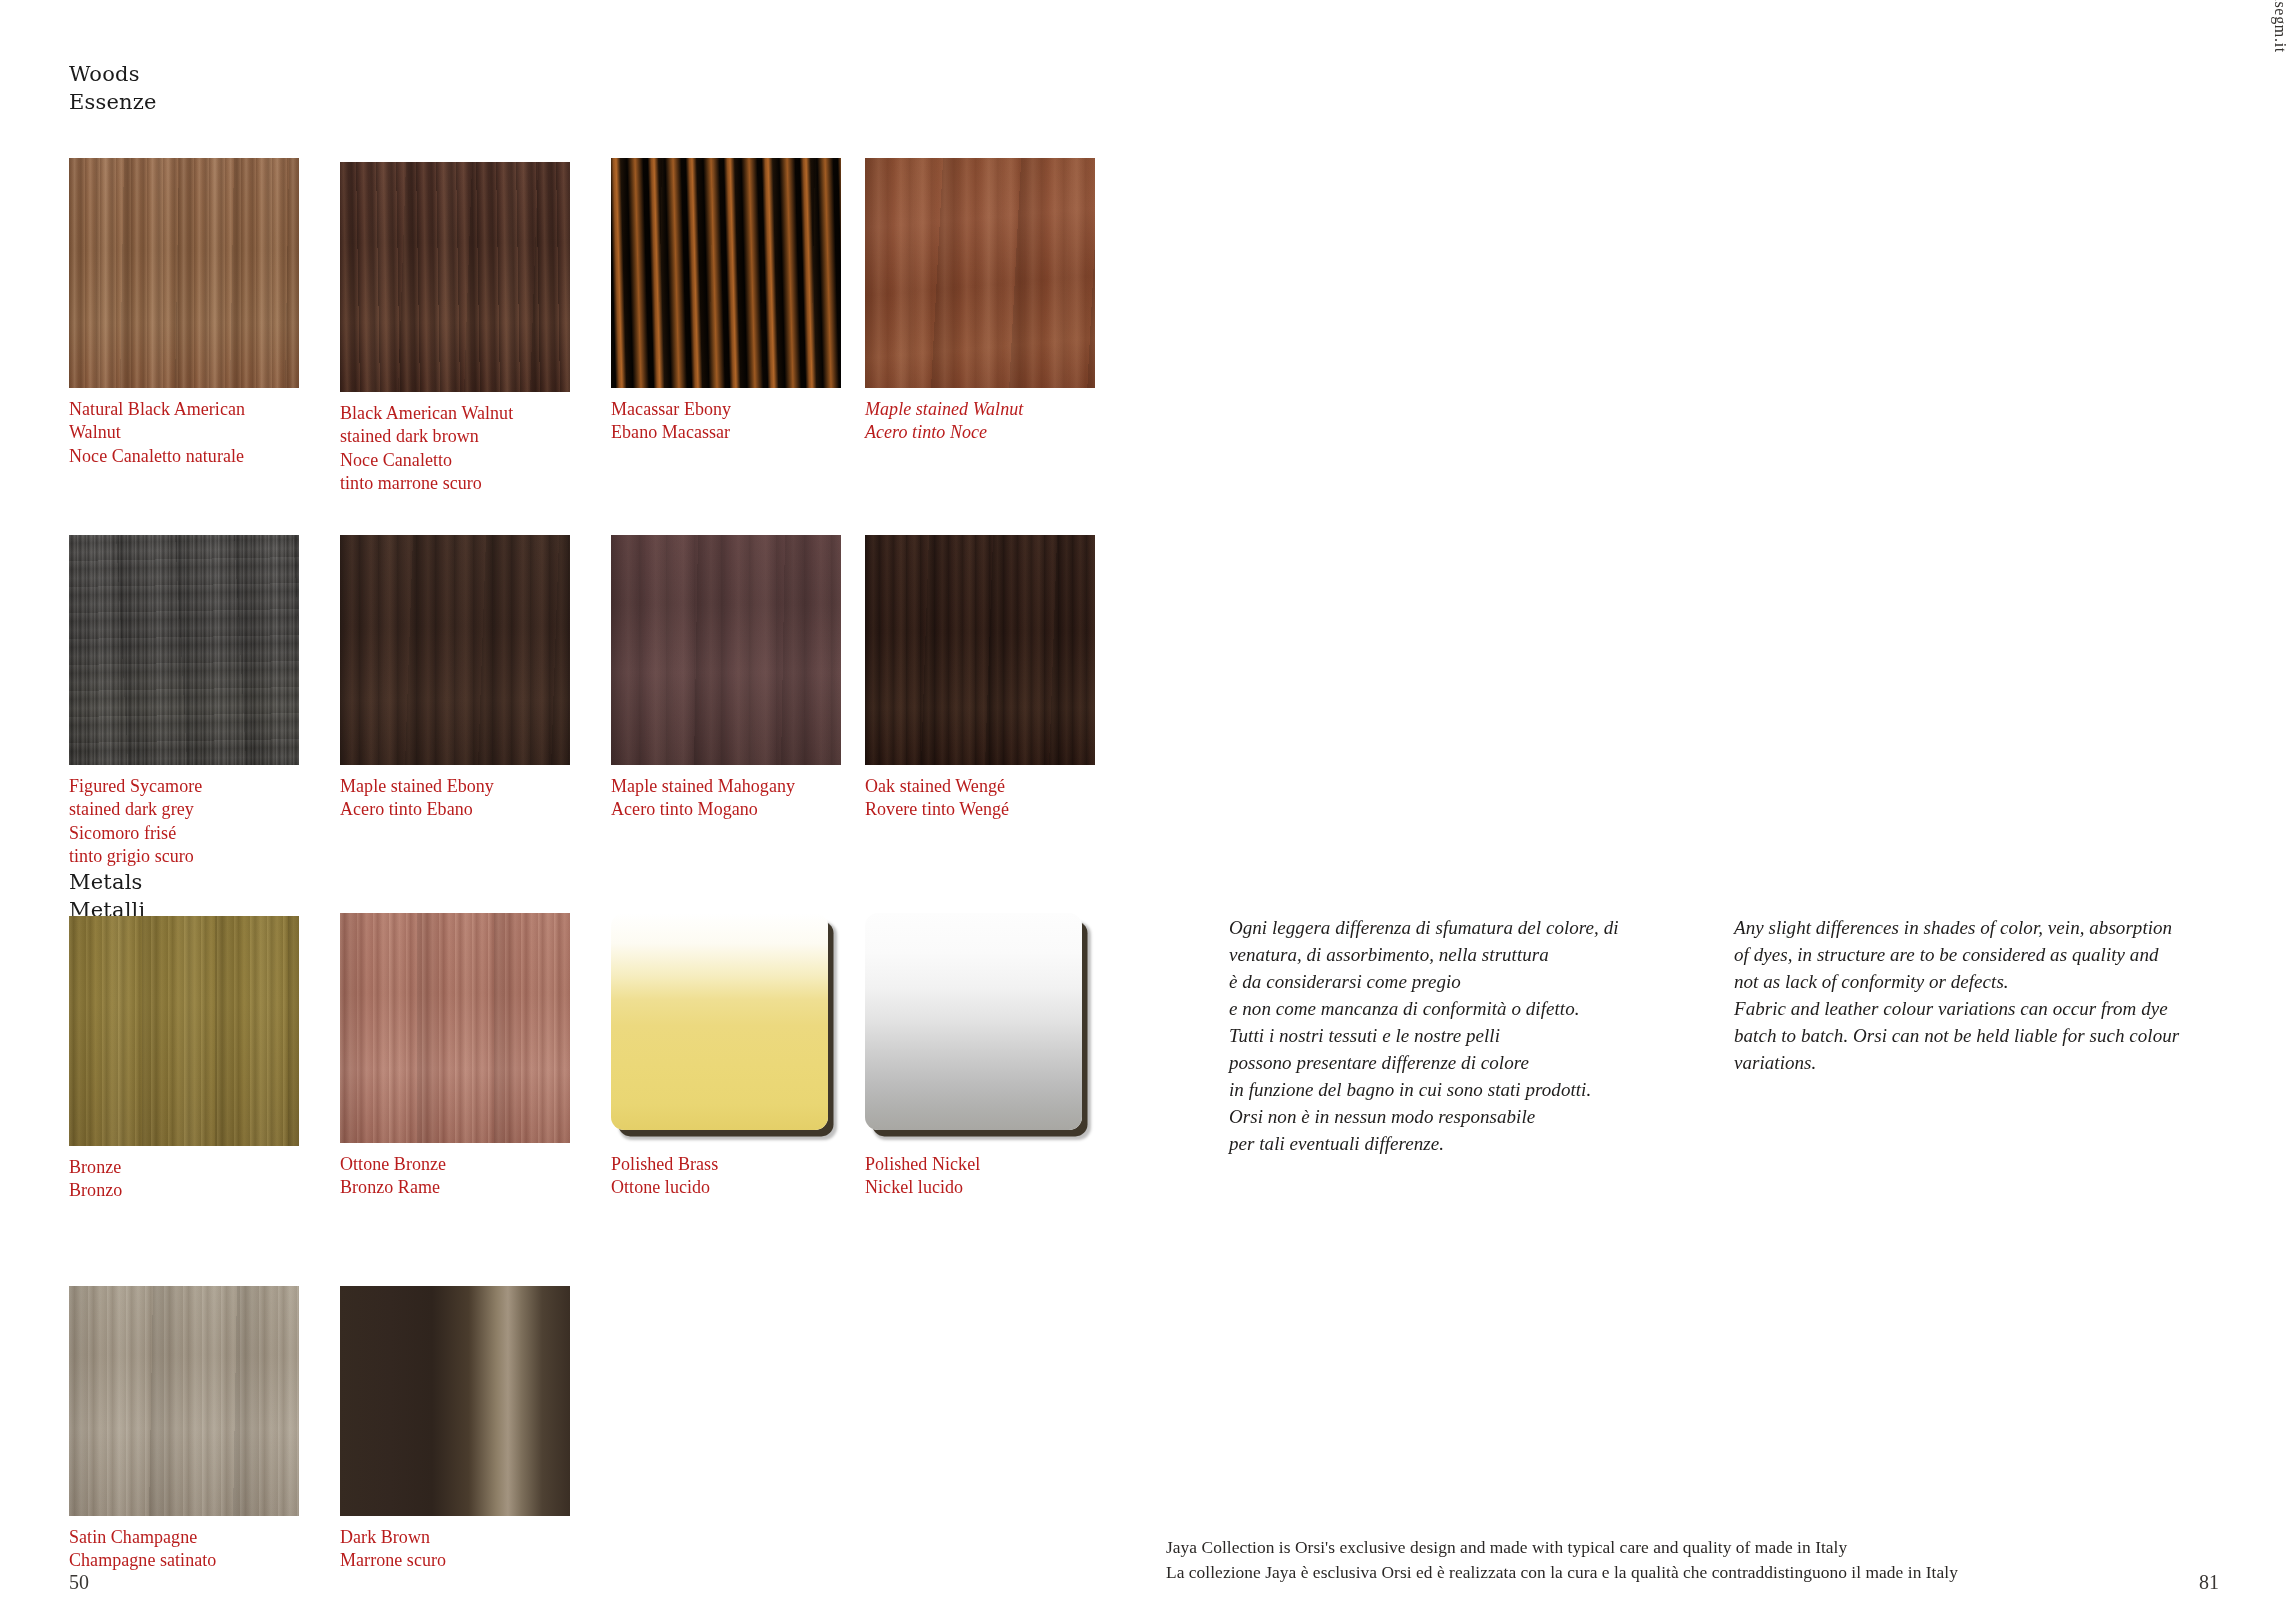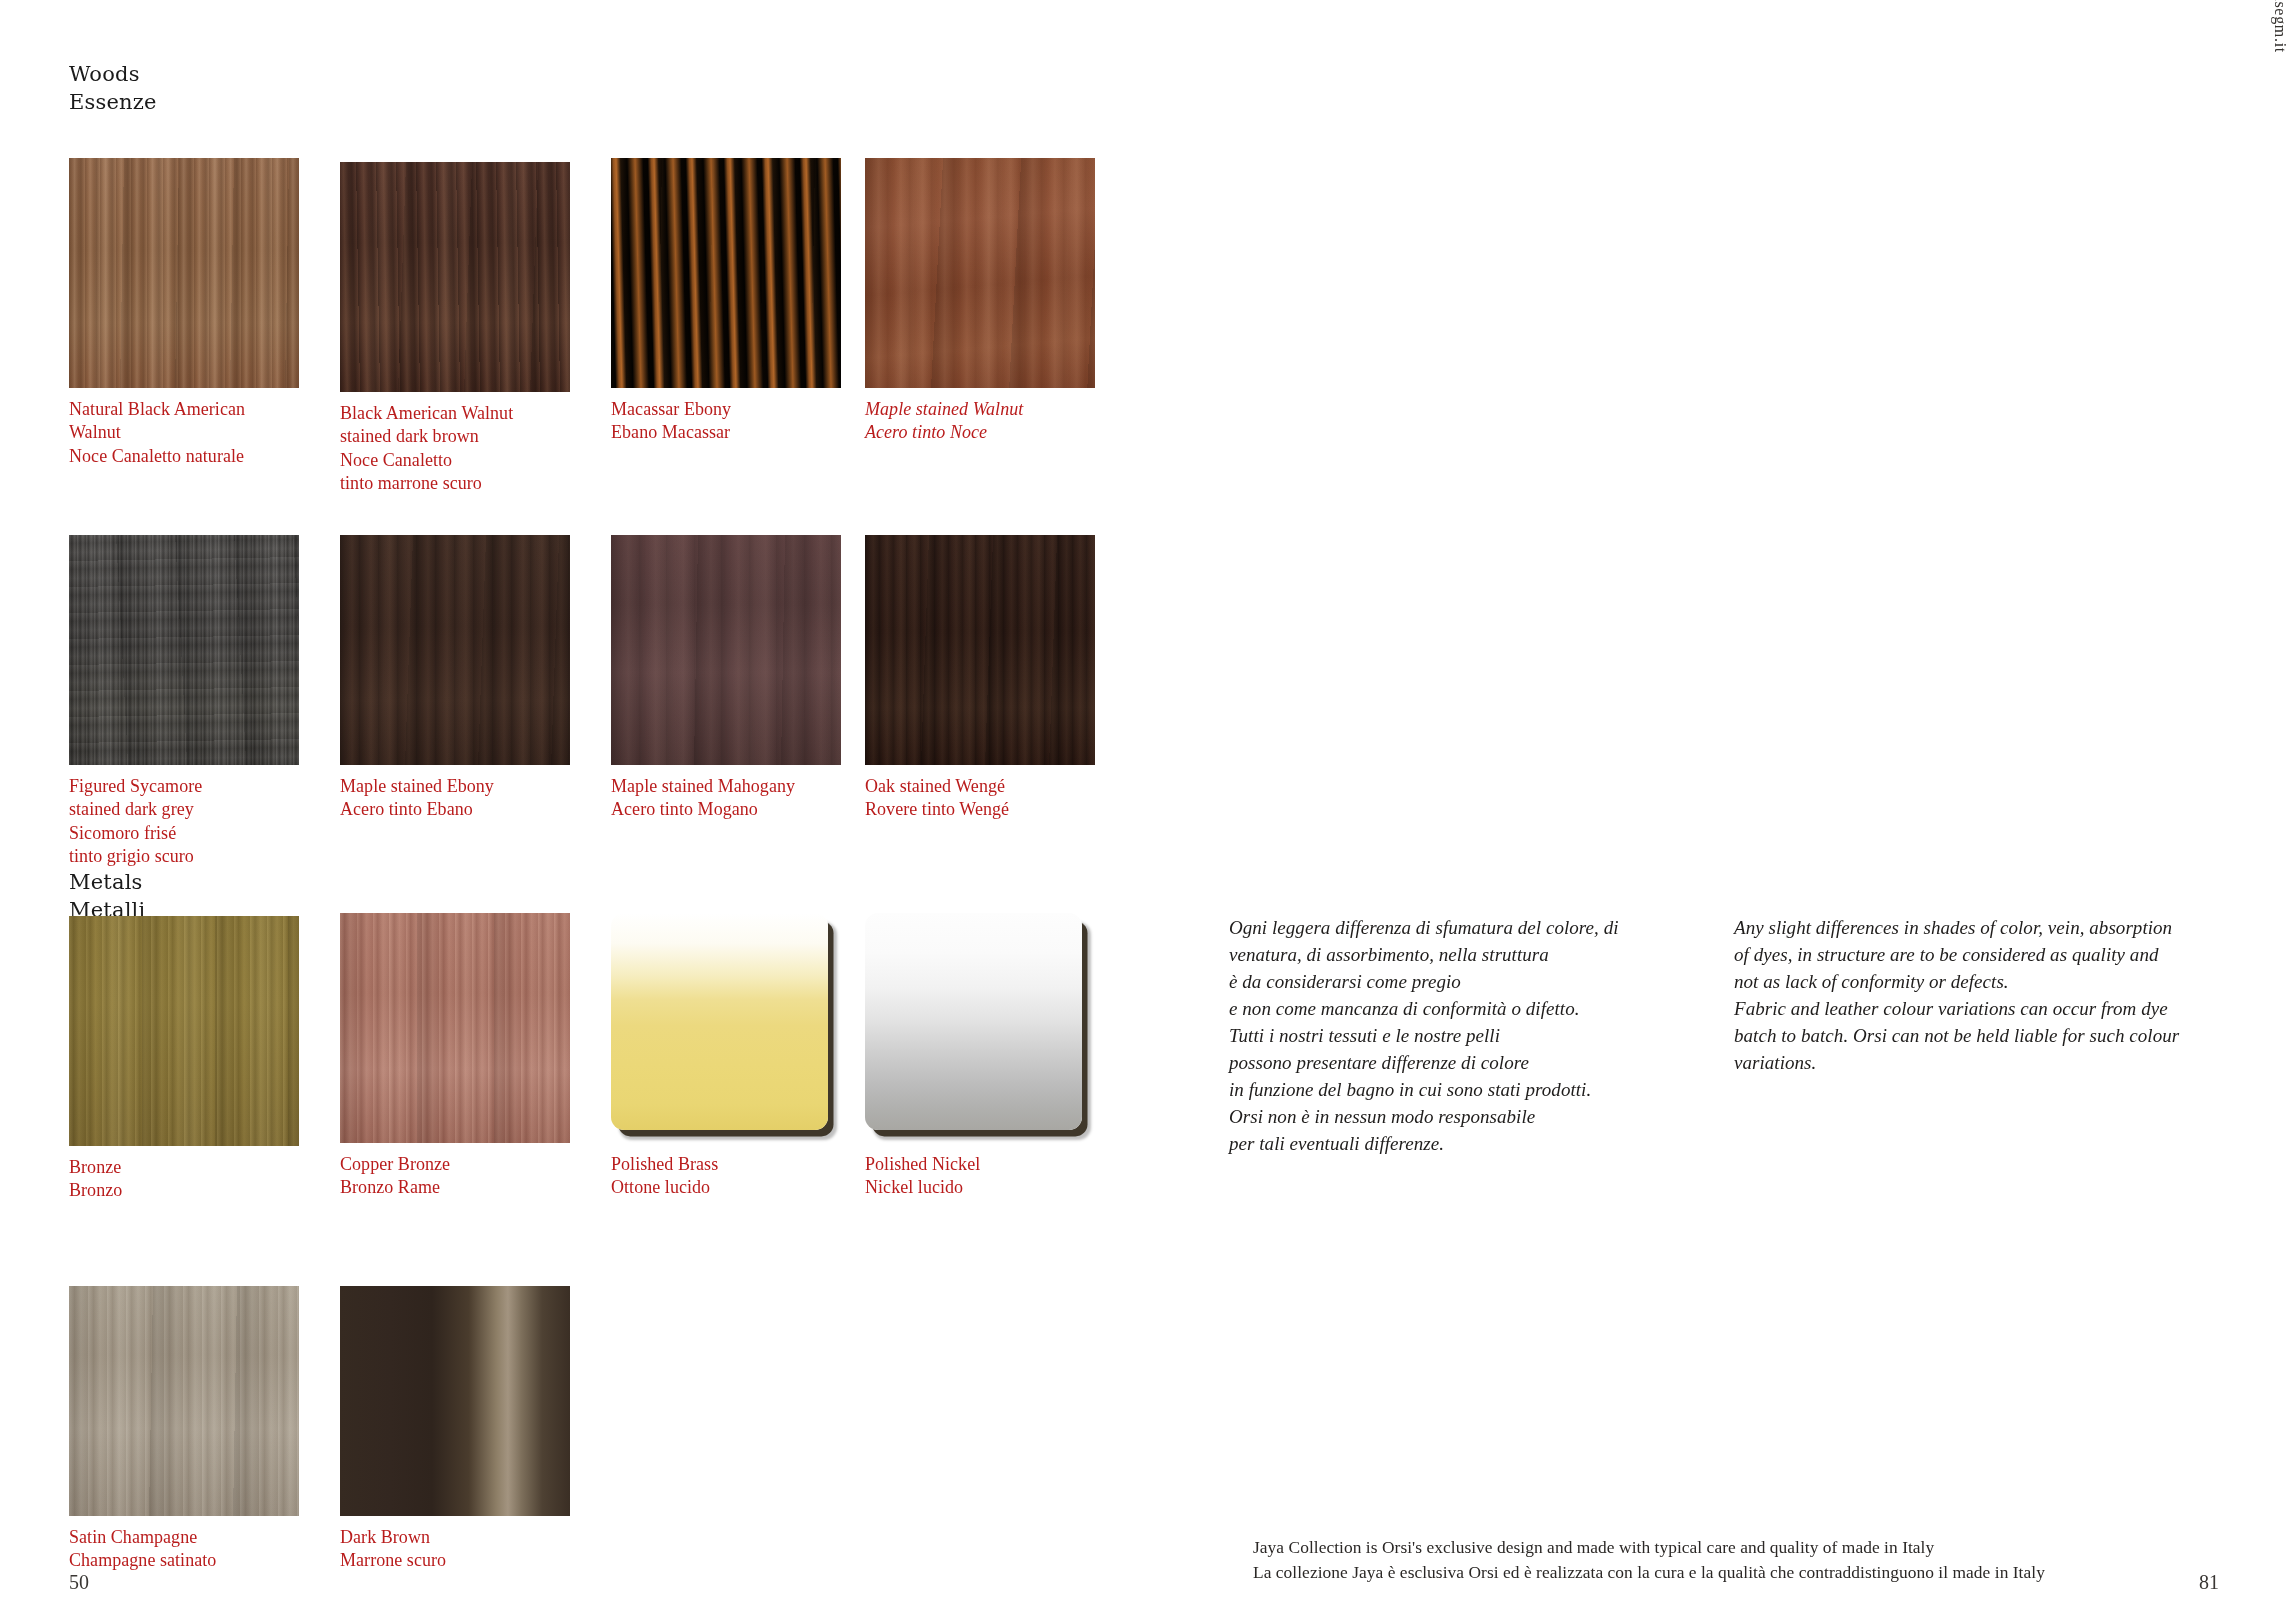--- a/index.html
+++ b/index.html
@@ -205,21 +205,21 @@
     line-height:1.42;
     color:#1f1d1c;
     white-space:pre-line;
     letter-spacing:0.05px;
   }
   #note-it{left:1229px;top:915px;width:514px;}
   #note-en{left:1734px;top:915px;width:533px;}
 
   .footer-note{
     position:absolute;
-    left:1253px;top:1535px;
+    left:1166px;top:1535px;
     font-family:"Liberation Serif", serif;
     font-size:17.4px;
     line-height:1.42;
     color:#2b2826;
     white-space:pre-line;
     letter-spacing:0.05px;
   }
 
   
   .folio{
@@ -307,21 +307,21 @@
 Metalli</span></div>
 
   <div class="swatch-cell" style="left:69px;top:916px;">
     <div class="swatch m-bronze"></div>
     <div class="caption">Bronze
 Bronzo</div>
   </div>
 
   <div class="swatch-cell" style="left:340px;top:913px;">
     <div class="swatch m-copperbronze"></div>
-    <div class="caption">Copper Bronze
+    <div class="caption">Ottone Bronze
 Bronzo Rame</div>
   </div>
 
   <div class="swatch-cell" style="left:611px;top:913px;">
     <div class="tile t-brass">
         <div class="body"></div>
       </div>
     <div class="caption">Polished Brass
 Ottone lucido</div>
   </div>

